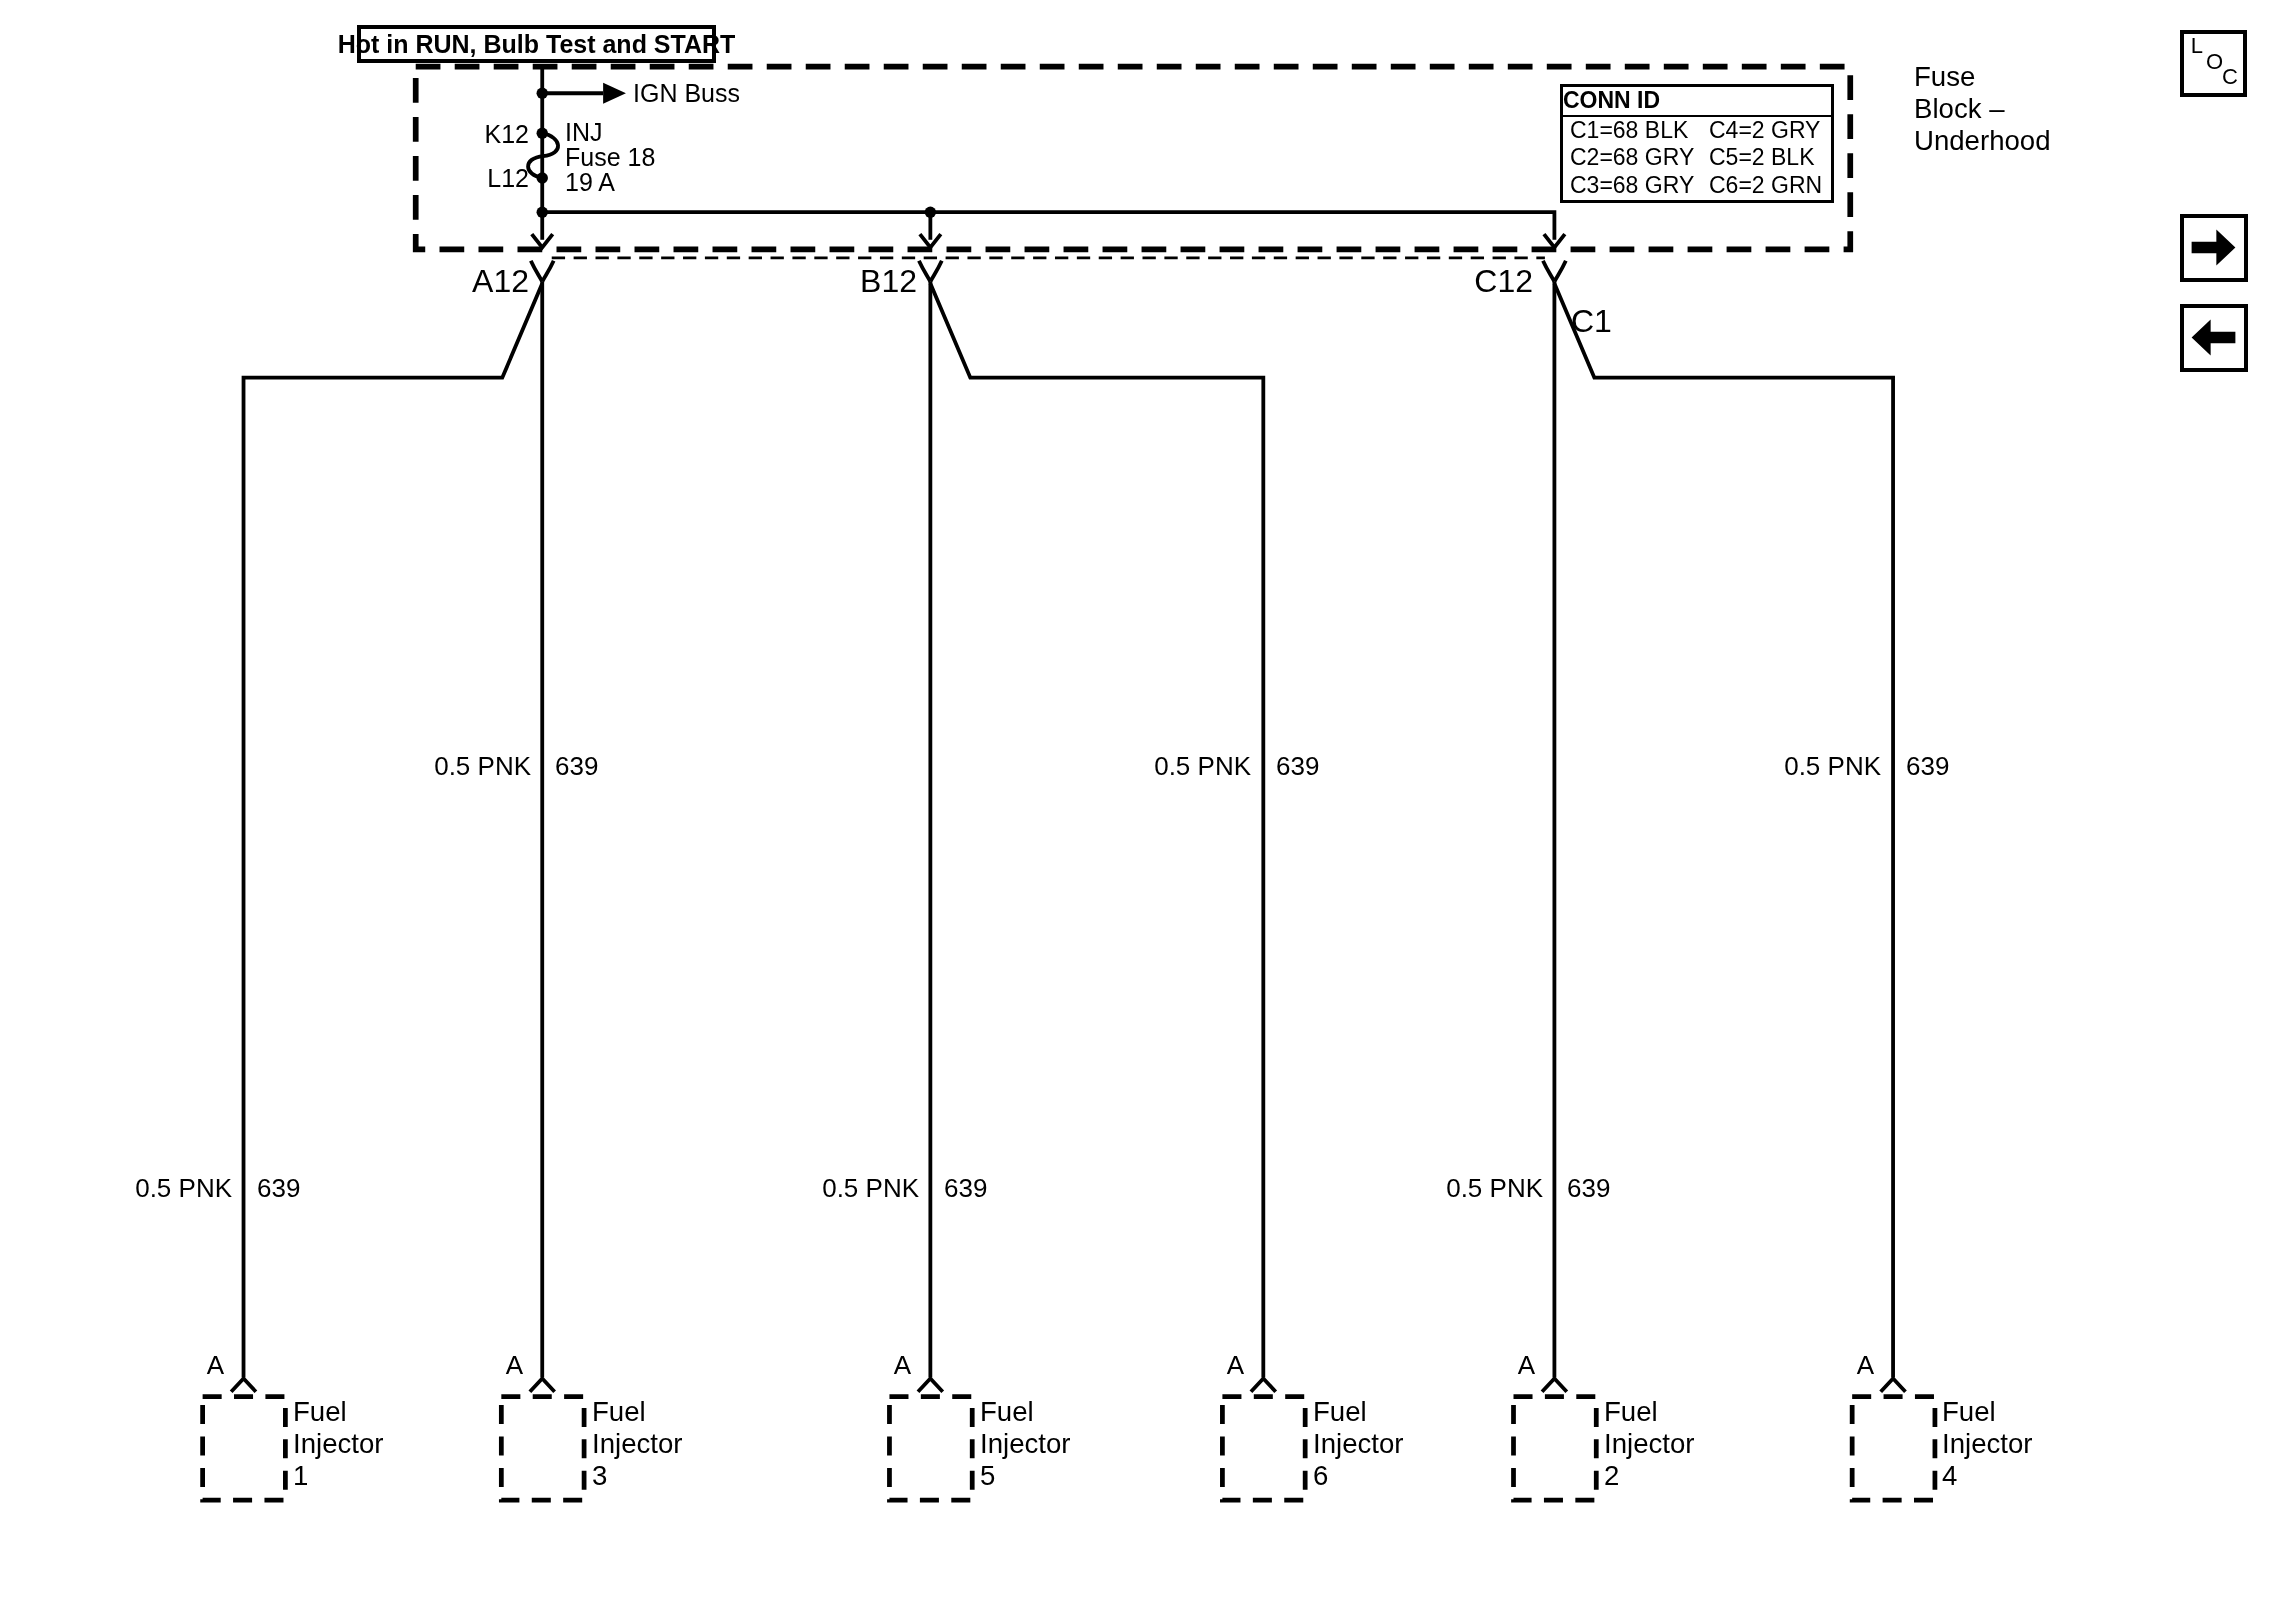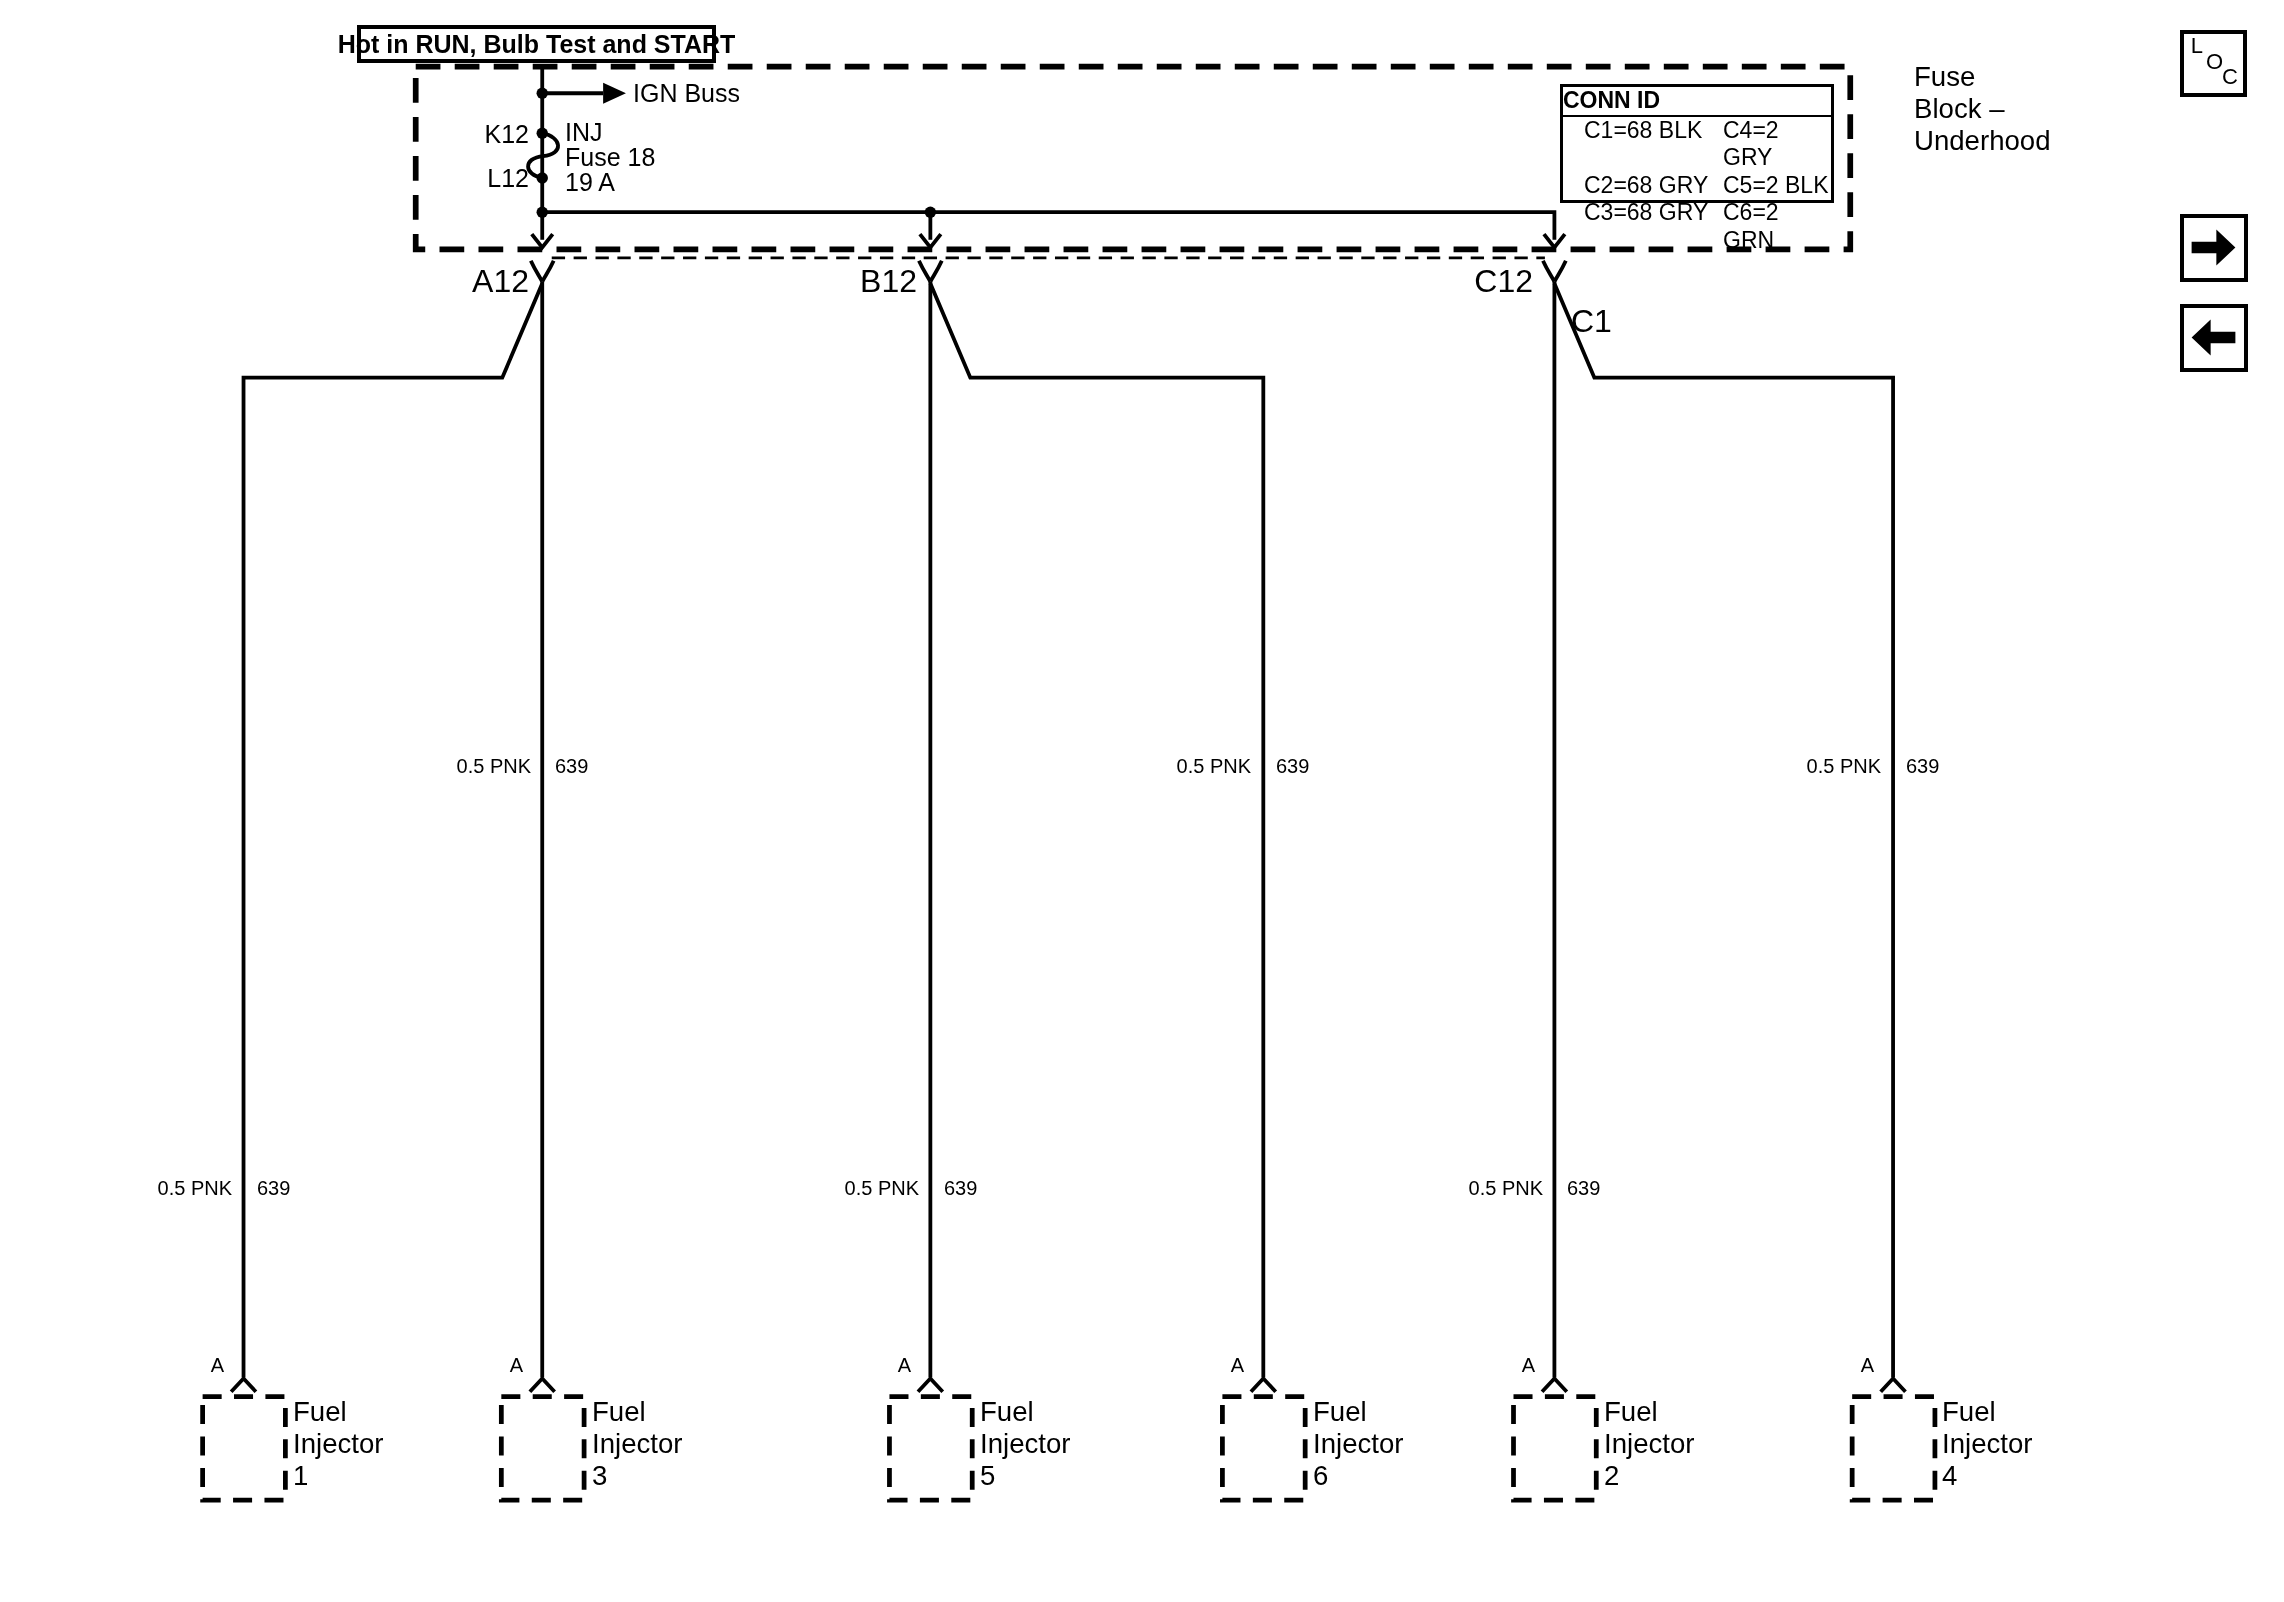--- a/index.html
+++ b/index.html
@@ -2,37 +2,37 @@
 <html style="font-size:15px"><head>
 <meta charset="utf-8">
 <style>
   html,body{margin:0;padding:0;background:#fff;}
   .page{
     position:relative;width:2285px;height:1603px;background:#fff;
     font-family:"Liberation Sans",sans-serif;color:#000;overflow:hidden;
   }
   .abs{position:absolute;}
   svg.art{position:absolute;left:0;top:0;}
-  .lbl{position:absolute;white-space:nowrap;font-size:20px;line-height:32px;}
+  .lbl{position:absolute;white-space:nowrap;font-size:26px;line-height:32px;}
   .sm{font-size:25px;line-height:25px;}
   .right{text-align:right;}
   .title-box{
     position:absolute;left:357px;top:25px;width:359px;height:38px;
     border:4.8px solid #000;box-sizing:border-box;
     display:flex;align-items:center;justify-content:center;
     font-size:25px;font-weight:bold;white-space:nowrap;
   }
   .conn-table{
     position:absolute;left:1560px;top:84px;width:274px;height:119px;
     border:3.8px solid #000;box-sizing:border-box;font-size:23px;
   }
   .conn-head{
     text-align:left;border-bottom:2.9px solid #000;height:27.6px;line-height:27px;font-weight:bold;
   }
-  .conn-row{display:flex;line-height:27.6px;padding-left:21px;}
+  .conn-row{display:flex;line-height:27.6px;padding-left:7px;}
   .conn-cell1{width:139px;}
   .conn-cell2{flex:1;}
   .big-lbl{font-size:32px;line-height:36px;}
   .nav-btn{
     position:absolute;border:4.8px solid #000;box-sizing:border-box;background:#fff;cursor:pointer;
   }
   .loc-btn{left:2180px;top:29.5px;width:67px;height:67px;font-size:22px;}
   .loc-btn span{position:absolute;line-height:22px;}
   .fwd-btn{left:2180px;top:214px;width:68px;height:68px;}
   .bck-btn{left:2180px;top:304px;width:68px;height:68px;}

